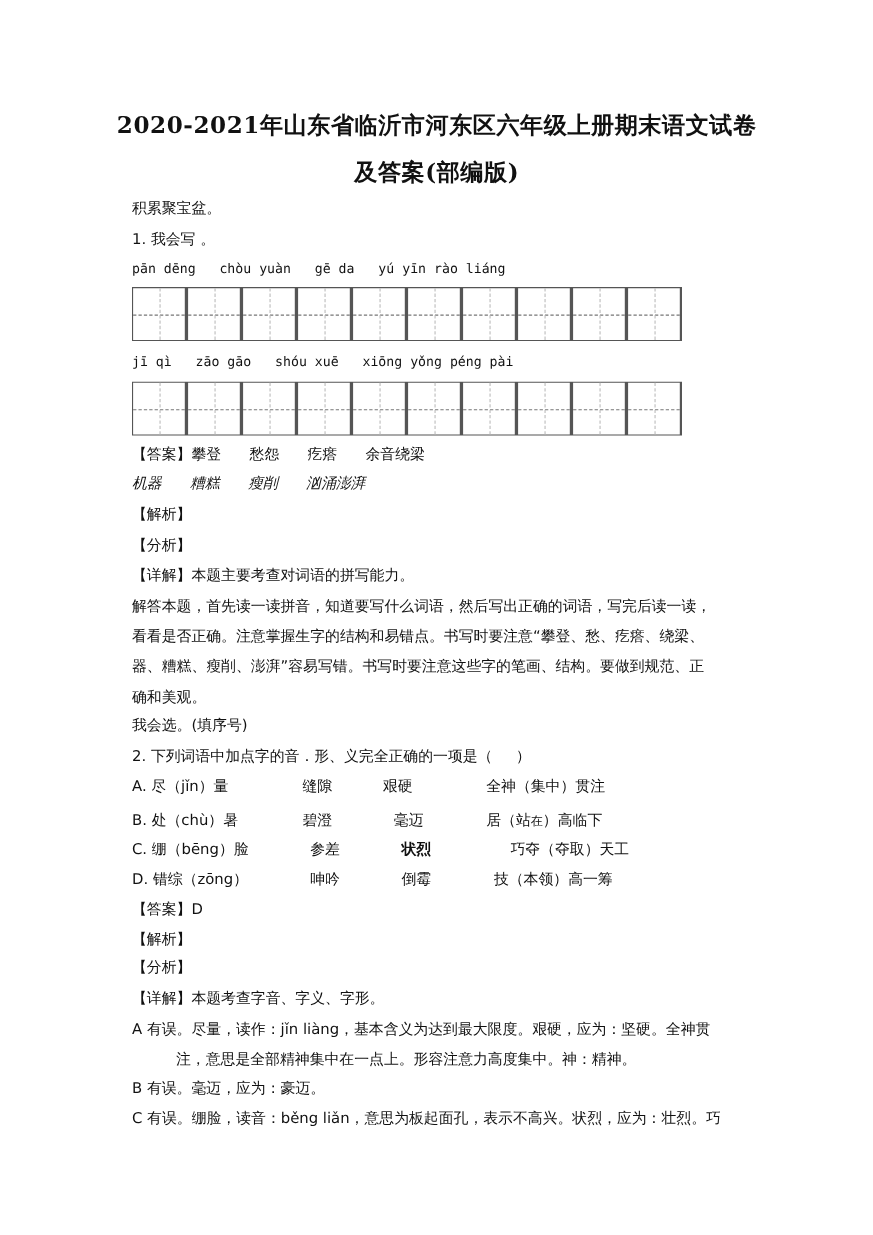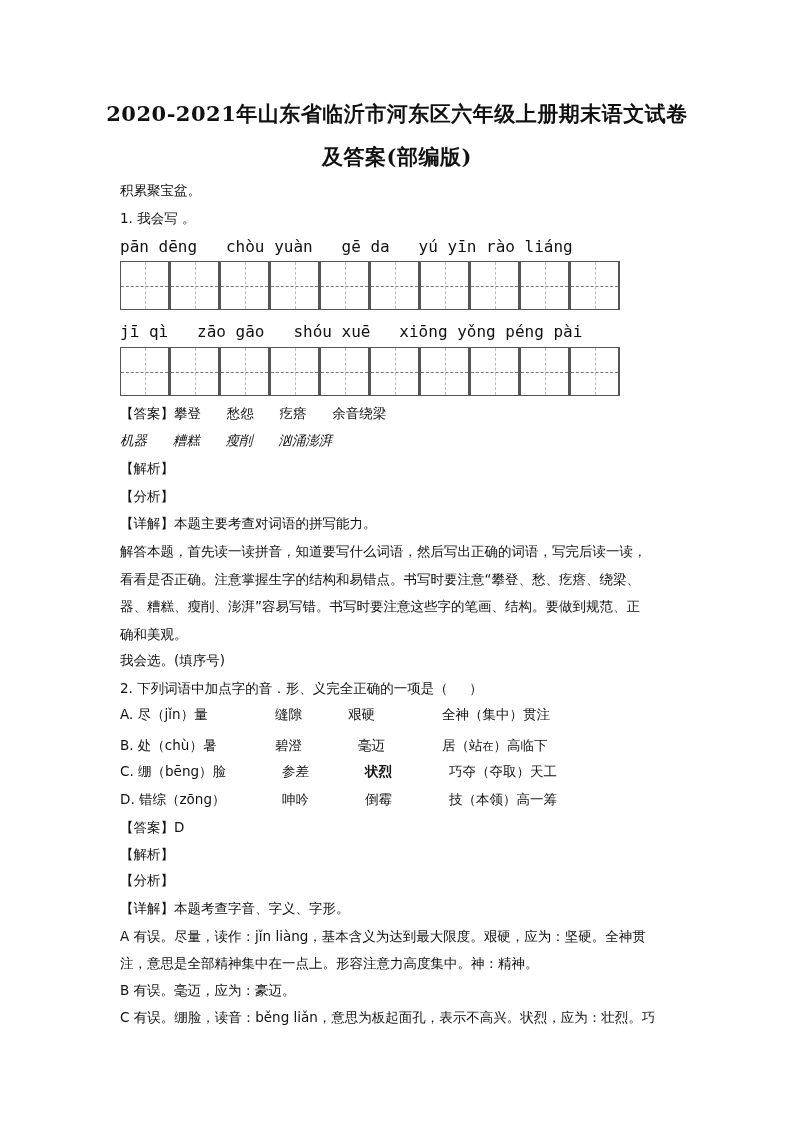--- a/index.html
+++ b/index.html
@@ -3,21 +3,21 @@
 <meta charset="utf-8">
 <style>
   html, body { margin: 0; padding: 0; background: #ffffff; }
   body { width: 794px; height: 1123px; position: relative; overflow: hidden;
          font-family: "DejaVu Sans", "Liberation Sans", sans-serif; color: #111; }
   .title { position: absolute; left: 0; width: 794px; text-align: center;
            font-family: "DejaVu Serif", "Liberation Serif", serif; font-weight: bold;
            font-size: 21px; letter-spacing: 0.5px; color: #111; }
   .line { position: absolute; left: 120px; font-size: 13.5px; line-height: 18px; white-space: pre; color: #111; }
   .pinyin { position: absolute; left: 120px; font-family: "DejaVu Sans Mono", "Liberation Mono", monospace;
-            font-size: 16px; white-space: pre; color: #111; }
+            font-size: 12px; white-space: pre; color: #111; }
   .grid { position: absolute; left: 120px; display: flex; }
   .cell { width: 47px; height: 47px; border: 1px solid #555; border-right-width: 2px; margin-right: 0;
           position: relative; box-sizing: content-box; }
   .cell:first-child { border-left-width: 1px; }
   .cell::before { content: ""; position: absolute; left: 0; right: 0; top: 50%; border-top: 1px dashed #777; }
   .cell::after { content: ""; position: absolute; top: 0; bottom: 0; left: 50%; border-left: 1px dashed #bbb; }
   .opt { position: absolute; left: 120px; font-size: 13.5px; white-space: pre; }
   .opt span { position: absolute; top: 0; white-space: pre; }
   .sup { font-size: 11px; position: relative; top: -6px; }
 </style>
@@ -81,30 +81,30 @@
   <div class="opt" style="top:737px;">
     <span style="left:0;">B. 处（chù）暑</span>
     <span style="left:155px;">碧澄</span>
     <span style="left:238px;">毫迈</span>
     <span style="left:322px;"><span style="position:static;">居（站</span><span class="sup" style="position:relative;">在</span><span style="position:static;">）高临下</span></span>
   </div>
   <div class="opt" style="top:763px;">
     <span style="left:0;">C. 绷（bēng）脸</span>
     <span style="left:162px;">参差</span>
     <span style="left:245px;font-weight:bold;">状烈</span>
-    <span style="left:329px;">巧夺（夺取）天工</span>
+    <span style="left:344px;">巧夺（夺取）天工</span>
   </div>
   <div class="opt" style="top:791px;">
     <span style="left:0;">D. 错综（zōng）</span>
     <span style="left:162px;">呻吟</span>
     <span style="left:245px;">倒霉</span>
     <span style="left:329px;">技（本领）高一筹</span>
   </div>
 
   <div class="line" style="top:818px;">【答案】D</div>
   <div class="line" style="top:845px;">【解析】</div>
   <div class="line" style="top:871px;">【分析】</div>
   <div class="line" style="top:899px;">【详解】本题考查字音、字义、字形。</div>
   <div class="line" style="top:927px;">A 有误。尽量，读作：jǐn liàng，基本含义为达到最大限度。艰硬，应为：坚硬。全神贯</div>
-  <div class="line" style="top:954px;">注，意思是全部精神集中在一点上。形容注意力高度集中。神：精神。</div>
+  <div class="line" style="top:954px;margin-left:40px;">注，意思是全部精神集中在一点上。形容注意力高度集中。神：精神。</div>
   <div class="line" style="top:981px;">B 有误。毫迈，应为：豪迈。</div>
   <div class="line" style="top:1008px;">C 有误。绷脸，读音：běng liǎn，意思为板起面孔，表示不高兴。状烈，应为：壮烈。巧</div>
 </div>
 
 </body></html>

